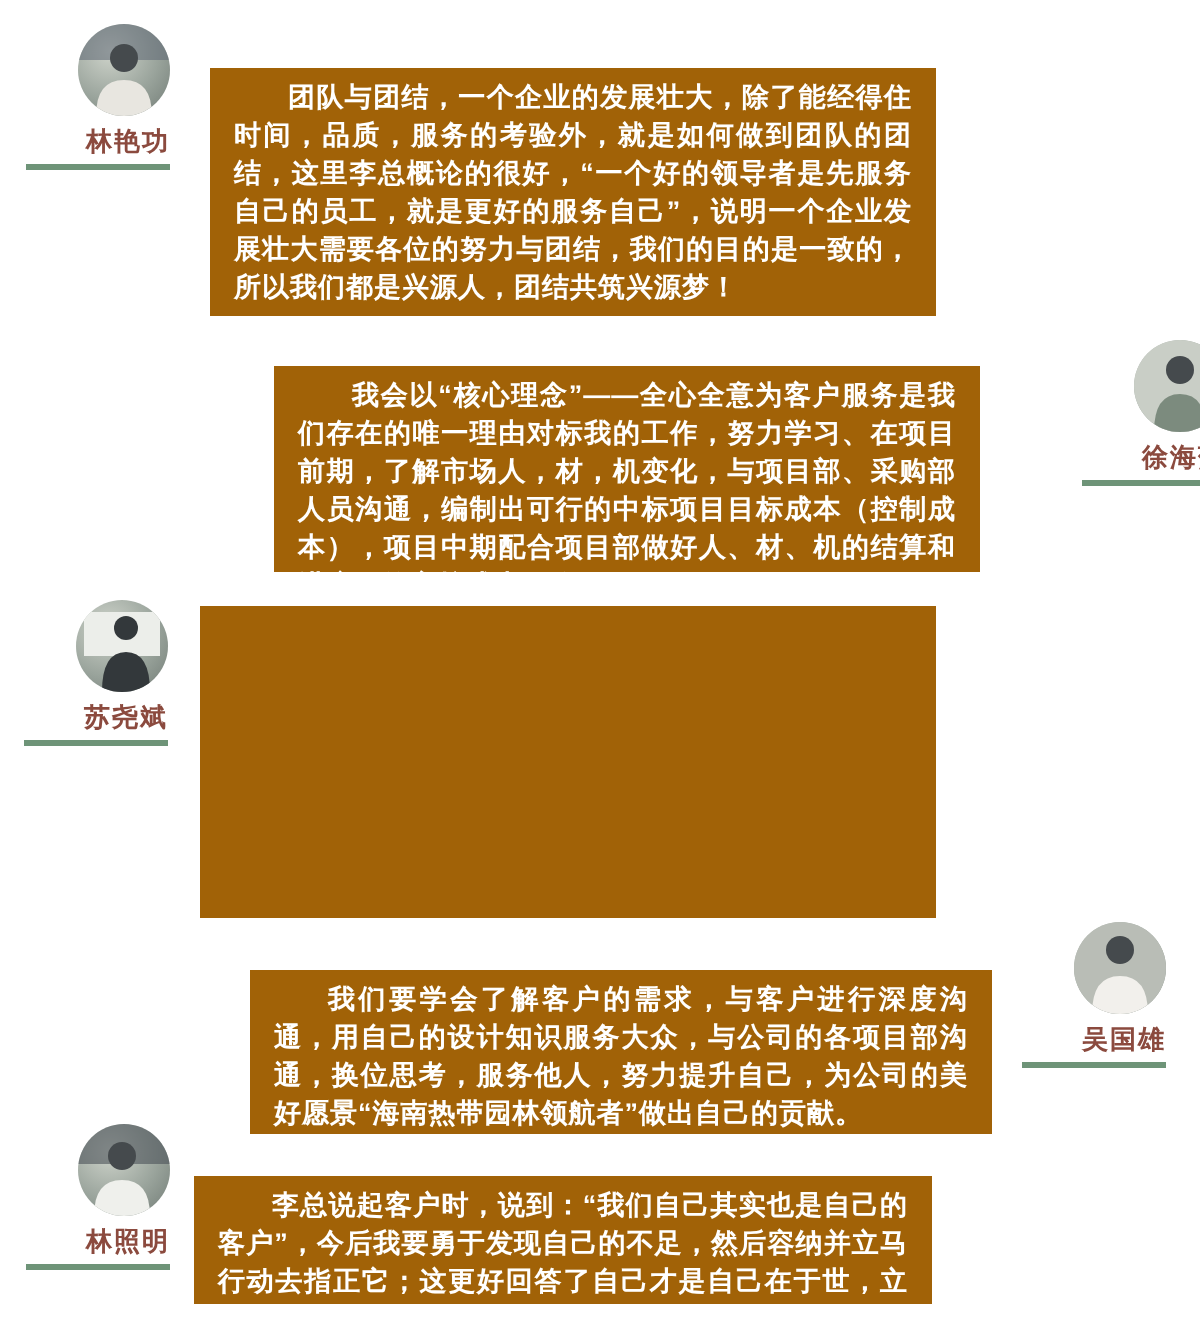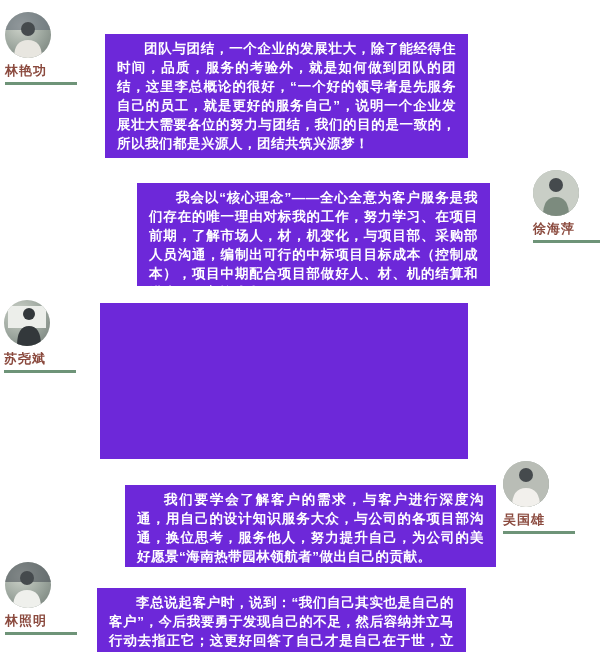--- a/index.html
+++ b/index.html
@@ -10,21 +10,21 @@
   .canvas{
     position:relative;
     width:600px;height:665px;
     background:#ffffff;
     overflow:hidden;
   }
   
   .avatar-block{
     position:absolute;
     width:80px;
-    display:flex;flex-direction:column;align-items:flex-start;
+    display:flex;flex-direction:column;align-items:flex-end;
   }
   .avatar{
     width:46px;height:46px;border-radius:50%;
     overflow:hidden;
     background:radial-gradient(circle at 35% 30%, #cfd4cb 0%, #9aa49c 55%, #707a74 100%);
     display:flex;align-items:flex-end;justify-content:center;
   }
   .avatar svg{display:block;}
   .uname{
     margin-top:4px;
@@ -34,21 +34,21 @@
     white-space:nowrap;
   }
   .uline{
     margin-top:2px;
     width:72px;height:3px;
     background:#6e9478;
   }
   
   .bubble{
     position:absolute;
-    background:#6d28d9;
+    background:#a16207;
     color:#ffffff;
     padding:5px 12px;
     box-sizing:border-box;
     overflow:hidden;
   }
   .bubble p{
     margin:0;
     font-size:13.5px;
     line-height:19px;
     font-weight:bold;

